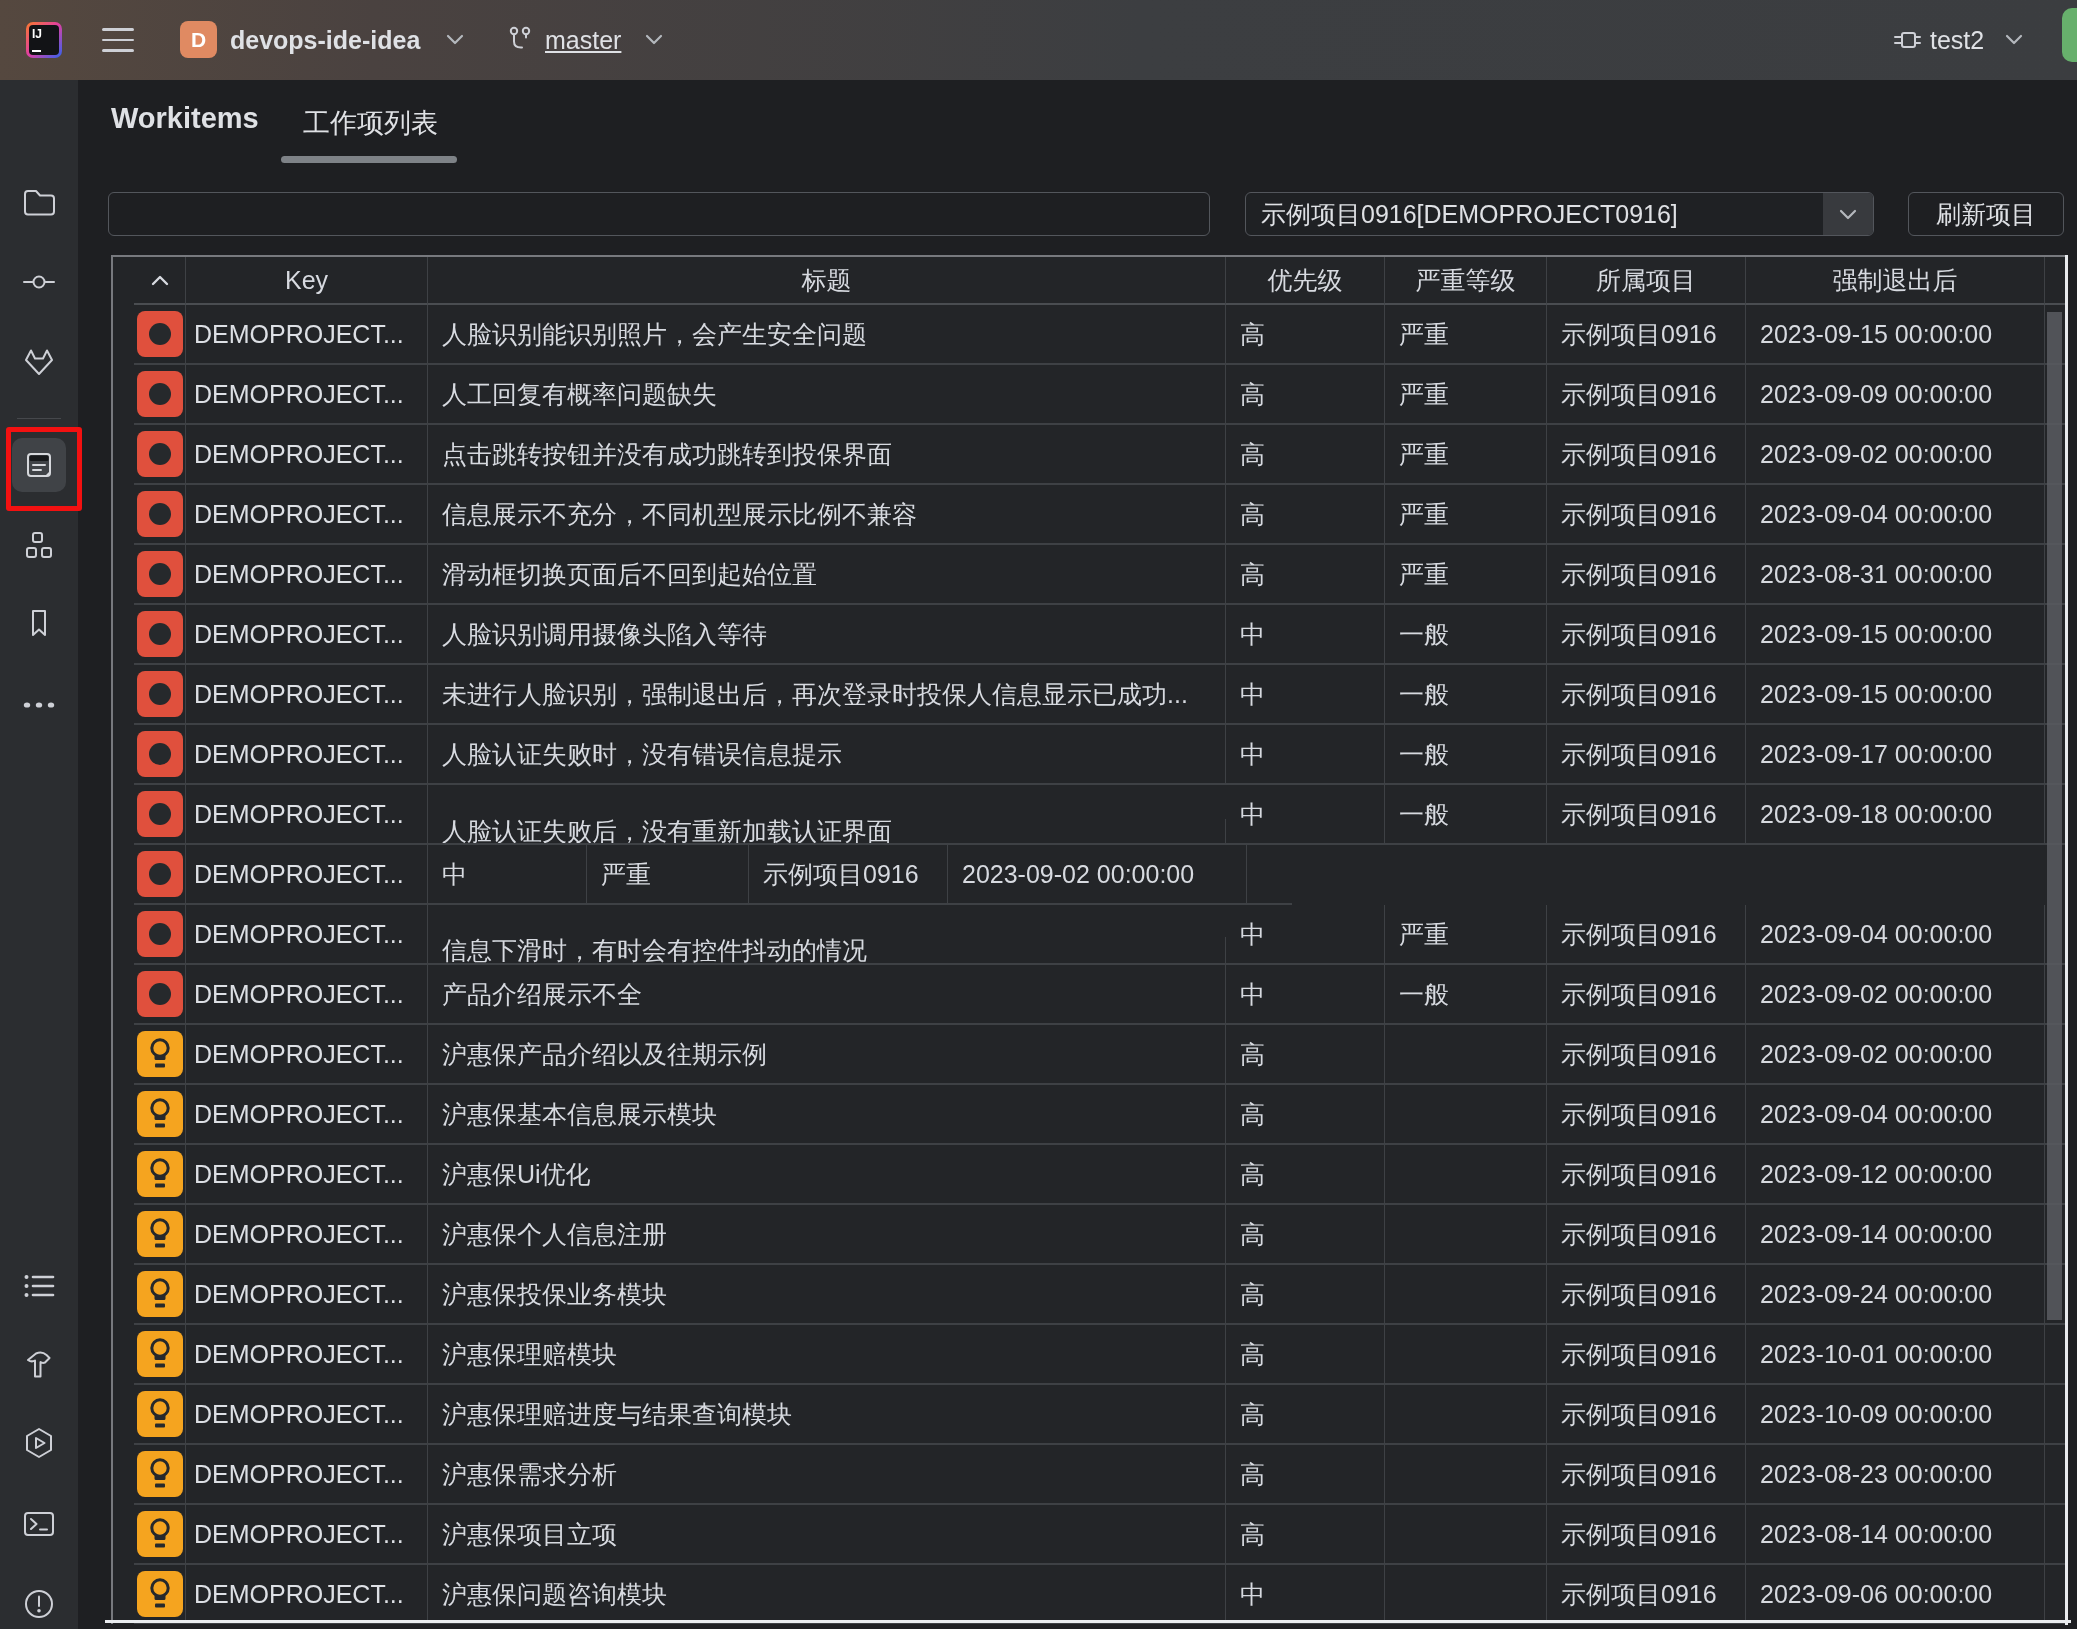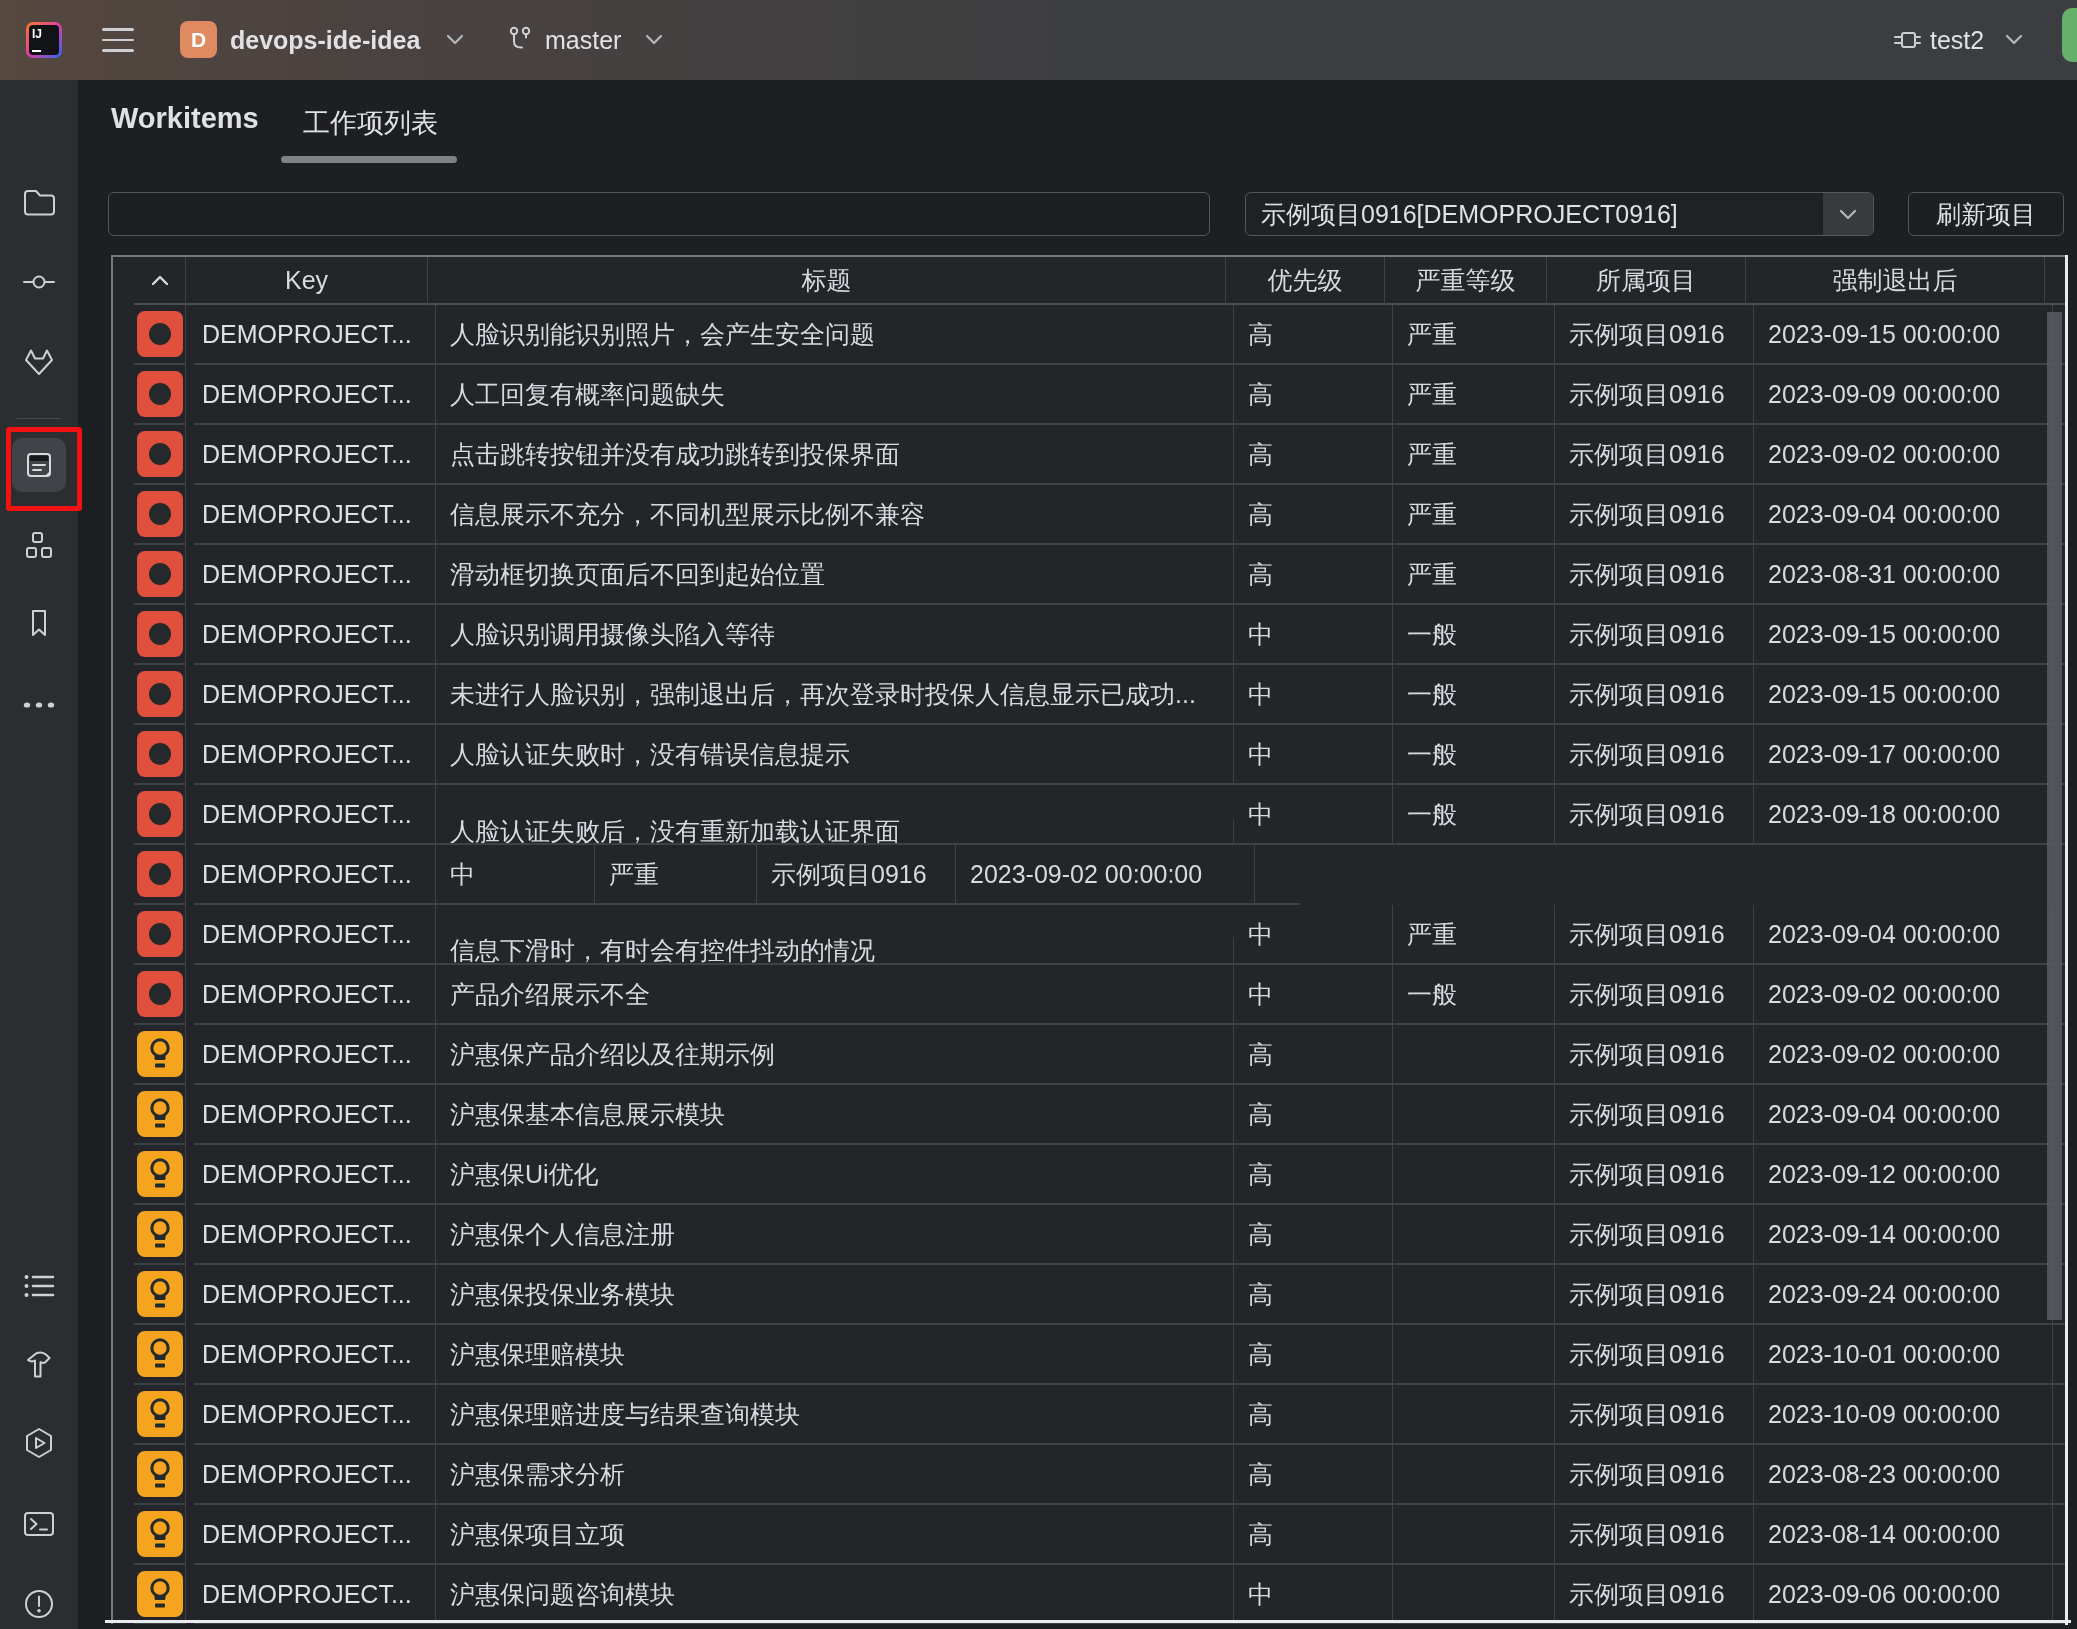--- a/index.html
+++ b/index.html
@@ -44,21 +44,21 @@
     border-radius:6px;box-sizing:border-box;display:flex;align-items:center;justify-content:center;font-size:25px;color:#dfe1e5;}
   
   #table{left:111px;top:255px;width:1956px;height:1370px;background:#232528;
     border-top:2px solid #77797e;border-left:2px solid #77797e;box-sizing:border-box;overflow:hidden;padding-left:21px;}
   .trow{display:flex;height:60px;}
   #header-row{display:flex;height:48px;}
   .cell{box-sizing:border-box;border-right:1.5px solid #3e4145;border-bottom:2px solid #3e4145;
     display:flex;align-items:center;font-size:25px;color:#d7dae0;white-space:nowrap;overflow:hidden;background:#232528;}
   .cell.th{justify-content:center;border-bottom:2px solid #4a4d51;}
   .cell.c-icon{justify-content:center;}
-  .cell.c-key{padding-left:8px;color:#dde0e5;margin-left:8px;}
+  .cell.c-key{padding-left:8px;color:#dde0e5;}
   .cell.c-title,.cell.c-priority,.cell.c-severity,.cell.c-project,.cell.c-due{padding-left:14px;}
   .item-icon{width:46px;height:46px;border-radius:8px;display:flex;align-items:center;justify-content:center;}
   .item-icon.bug{background:#e0503d;}
   .item-icon.story{background:#f5a41f;}
   .bug-dot{width:22px;height:22px;border-radius:50%;background:#26292c;}
   #v-scrollbar{left:2047px;top:312px;width:15px;height:1008px;background:#595c60;opacity:.85;z-index:5;}
   #table-right-line{left:2065px;top:255px;width:3px;height:1370px;background:#e9ebee;z-index:6;}
   #table-bottom-line{left:105px;top:1620px;width:1966px;height:3px;background:#e9ebee;z-index:6;}
   #below-table{left:78px;top:1624px;width:1999px;height:5px;background:#1e1f22;}
   #green-sliver{left:2062px;top:8px;width:20px;height:54px;border-radius:10px 0 0 10px;background:#67b06c;}
@@ -82,21 +82,21 @@
       <polyline class="chev" points="2,3 9,10 16,3"></polyline>
     </svg>
   <svg class="abs" style="left:505px;top:25px;" width="30" height="30" viewBox="0 0 30 30">
     <g fill="none" stroke="#ced0d6" stroke-width="2" stroke-linecap="round">
       <circle cx="9" cy="6" r="3.2"></circle>
         <circle cx="21" cy="6" r="3.2"></circle>
       <path d="M9 9.5 v7 q0 6 7 6 h1"></path>
         <path d="M21 9.5 v3"></path>
     </g>
   </svg>
-  <div class="abs tb-text" style="left:545px;top:26px;">master</div>
+  <div class="abs tb-text" style="left:545px;top:26px;text-decoration:underline;">master</div>
   <svg class="abs" style="left:645px;top:33px;" width="18" height="13">
       <polyline class="chev" points="2,3 9,10 16,3"></polyline>
     </svg>
 
   <svg class="abs" style="left:1893px;top:27px;" width="30" height="26" viewBox="0 0 30 26">
     <g fill="none" stroke="#ced0d6" stroke-width="2" stroke-linecap="round">
       <rect x="9" y="6" width="13" height="14" rx="2"></rect>
       <path d="M2 10 h7 M2 16 h7 M22 10 h5 M22 16 h5"></path>
     </g>
   </svg>

